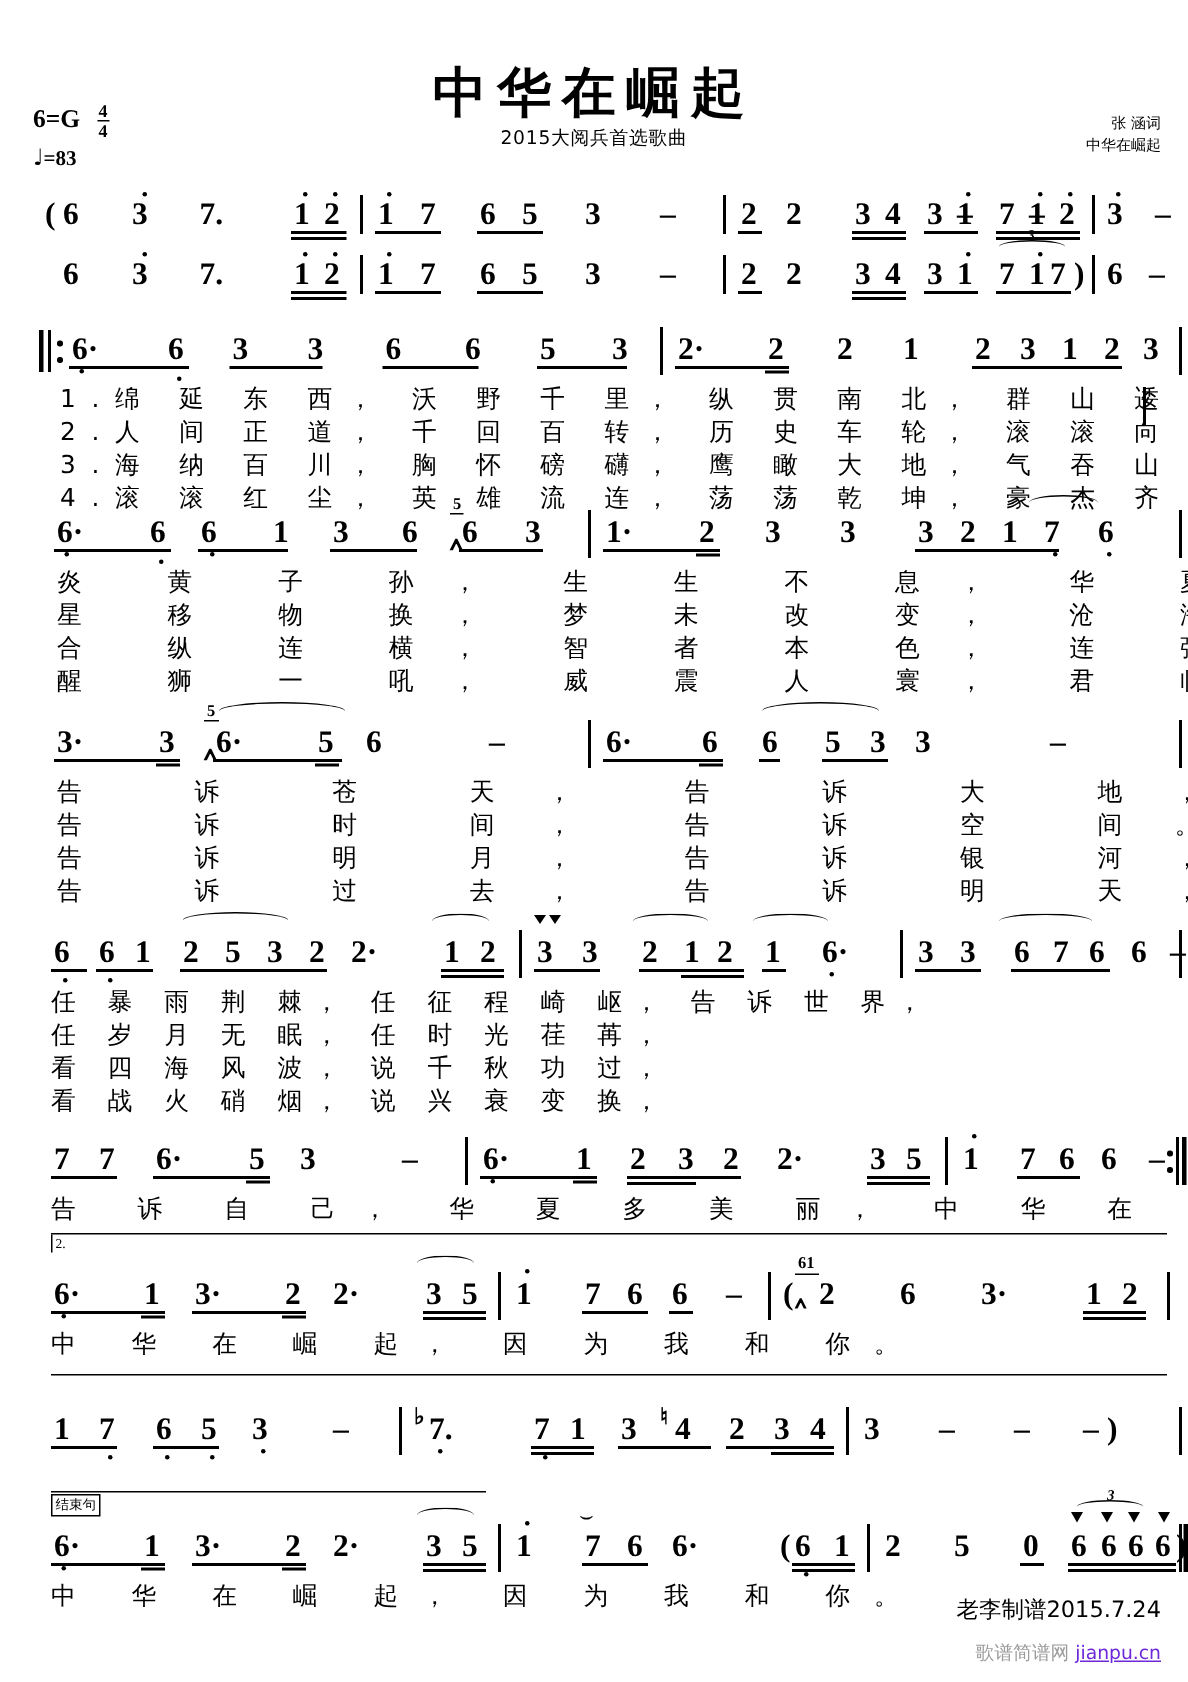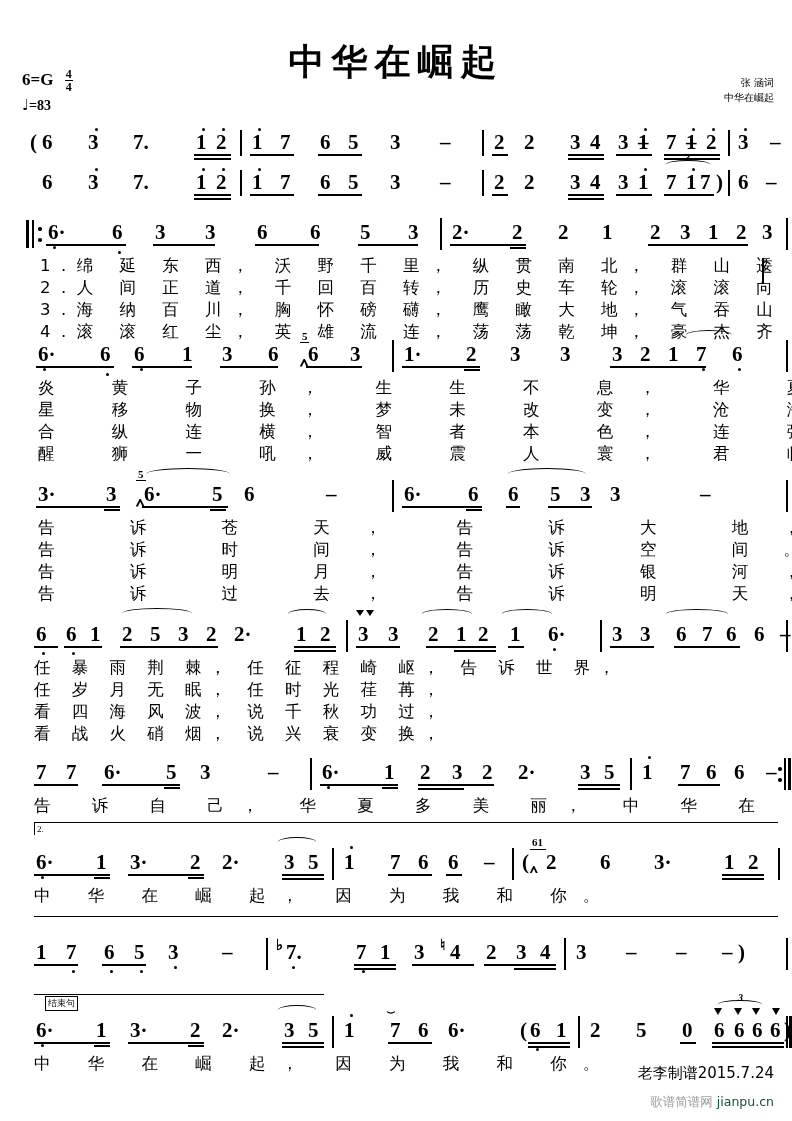--- a/index.html
+++ b/index.html
@@ -70,43 +70,44 @@
 
   
   .trip{position:absolute;font-size:10px;font-style:italic;font-weight:700;}
 
   
   .volta{position:absolute;border-top:1.4px solid #000;}
   .volta .vleft{position:absolute;left:0;top:0;width:1.4px;background:#000;height:12px;}
   .volta .vlab{position:absolute;left:3px;top:1px;font-size:9px;}
 
   .endbox{position:absolute;border:1px solid #000;font-size:9px;padding:0 2px;
-          font-family:"DejaVu Sans",sans-serif;background:#fff;margin-left:11px;}
+          font-family:"DejaVu Sans",sans-serif;background:#fff;}
 
   
   .rdot{position:absolute;width:3.6px;height:3.6px;border-radius:50%;background:#000;}
 
   
   .accent{position:absolute;width:0;height:0;border-left:4px solid transparent;
           border-right:4px solid transparent;border-top:7px solid #000;}
   .fermata{position:absolute;font-size:15px;line-height:1;}
 
   
   .footer{position:absolute;right:18px;bottom:38px;
           font-family:"DejaVu Sans",sans-serif;font-size:15px;}
   .watermark{position:absolute;right:18px;bottom:10px;
              font-family:"DejaVu Sans",sans-serif;font-size:12.5px;color:#9b9b9b;}
-  .watermark .wm2{color:#14532d;font-family:"DejaVu Sans",sans-serif;}
+  .watermark .wm2{color:#6d28d9;font-family:"DejaVu Sans",sans-serif;text-decoration:underline;}
 </style>
 </head>
 <body>
 
 <div class="page">
 
   <div class="title">中华在崛起</div>
+  <div class="subtitle">2015大阅兵首选歌曲</div>
 
   <div class="keyinfo">
     <span>6=G</span>
     <span class="frac">
       <span class="num">4</span>
       <span class="den">4</span>
     </span>
   </div>
   <div class="tempo">
     <span class="qn">♩</span><span>=83</span>

